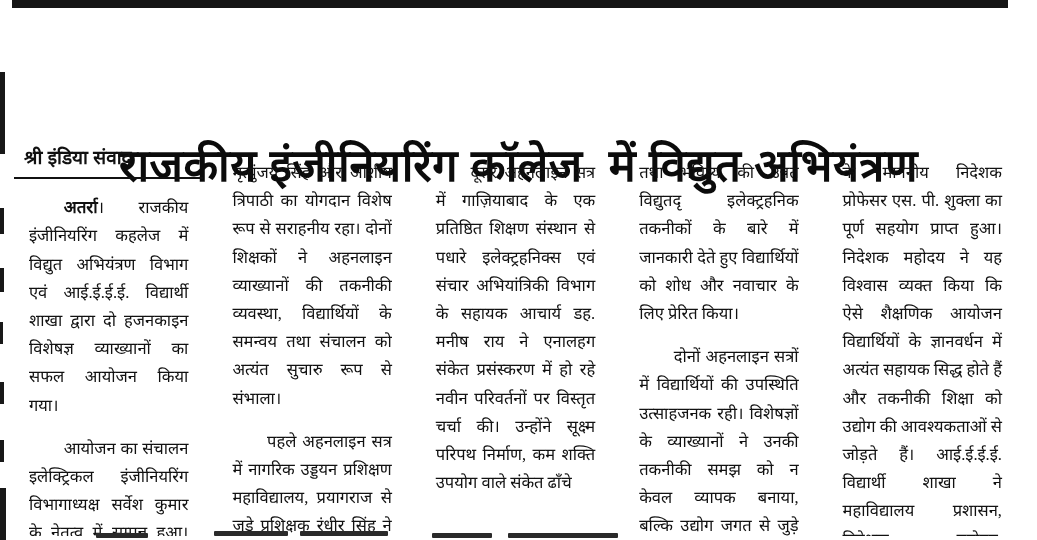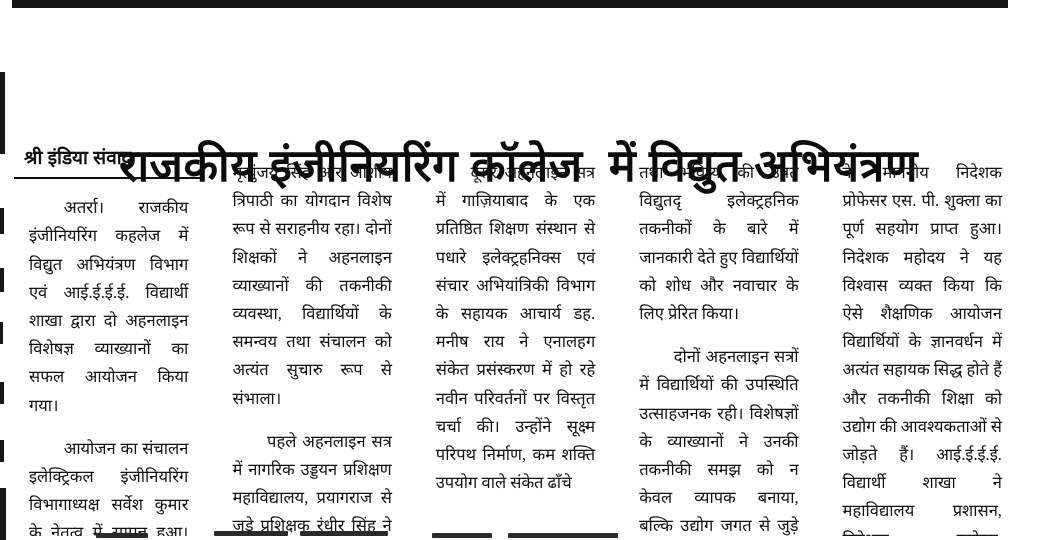--- a/index.html
+++ b/index.html
@@ -74,21 +74,21 @@
   }
   .byline-box {
     font-family: "Liberation Sans", "DejaVu Sans", sans-serif;
     font-weight: 700;
     font-size: 19px;
     padding: 0 0 5px 10px;
     border-bottom: 2.5px solid #111;
     margin-bottom: 4px;
   }
   b.lead {
-    font-weight: 400;
+    font-weight: 700;
     font-family: "Liberation Sans", "DejaVu Sans", sans-serif;
     font-size: 17px;
   }
 </style>
 </head>
 <body>
 
 <div class="top-rule"></div>
 <div class="edge-mark" style="top:72px;height:82px;"></div>
 <div class="edge-mark" style="top:208px;height:26px;width:4px;"></div>
@@ -99,21 +99,21 @@
 <div class="edge-mark" style="top:488px;height:52px;width:6px;"></div>
 
 <div class="headline">
   <div>राजकीय इंजीनियरिंग कॉलेज  में विद्युत अभियंत्रण</div>
 </div>
 
 <div class="body-grid">
 
   <div class="col">
     <div class="byline-box">श्री इंडिया संवाद</div>
-    <p class="para indent"><b class="lead">अतर्रा</b><span>। राजकीय इंजीनियरिंग कहलेज में विद्युत अभियंत्रण विभाग एवं आई.ई.ई.ई. विद्यार्थी शाखा द्वारा दो अहनलाइन विशेषज्ञ व्याख्यानों का सफल आयोजन किया गया।</span></p>
+    <p class="para indent"><b class="lead">अतर्रा</b><span>। राजकीय इंजीनियरिंग कहलेज में विद्युत अभियंत्रण विभाग एवं आई.ई.ई.ई. विद्यार्थी शाखा द्वारा दो हजनकाइन विशेषज्ञ व्याख्यानों का सफल आयोजन किया गया।</span></p>
     <p class="para indent">आयोजन का संचालन इलेक्ट्रिकल इंजीनियरिंग विभागाध्यक्ष सर्वेश कुमार के नेतृत्व में सम्पन्न हुआ। उन्होंने कहा कि विद्यार्थियों को व्यवहारिक ज्ञान और विशेषज्ञों के अनुभव से परिचित कराना समय की मांग है। कार्यक्रम की संपूर्ण व्यवस्थाओं में संकाय समन्वयक श्री</p>
   </div>
 
   <div class="col">
     <p class="para">मृत्युंजय सिंह और आशीष त्रिपाठी का योगदान विशेष रूप से सराहनीय रहा। दोनों शिक्षकों ने अहनलाइन व्याख्यानों की तकनीकी व्यवस्था, विद्यार्थियों के समन्वय तथा संचालन को अत्यंत सुचारु रूप से संभाला।</p>
     <p class="para indent">पहले अहनलाइन सत्र में नागरिक उड्डयन प्रशिक्षण महाविद्यालय, प्रयागराज से जुड़े प्रशिक्षक रंधीर सिंह ने वायु यातायात नियंत्रण व्यवस्था की विस्तृत जानकारी प्रदान की। उन्होंने विद्यार्थियों को विमान संचालन सुरक्षा, आकाशीय क्षेत्र प्रबंधन, संचार प्रक्रियाएँ, निगरानी प्रणाली</p>
   </div>
 
   <div class="col">
     <p class="para indent">दूसरे अहनलाइन सत्र में गाज़ियाबाद के एक प्रतिष्ठित शिक्षण संस्थान से पधारे इलेक्ट्रहनिक्स एवं संचार अभियांत्रिकी विभाग के सहायक आचार्य डह. मनीष राय ने एनालहग संकेत प्रसंस्करण में हो रहे नवीन परिवर्तनों पर विस्तृत चर्चा की। उन्होंने सूक्ष्म परिपथ निर्माण, कम शक्ति उपयोग वाले संकेत ढाँचे</p>

